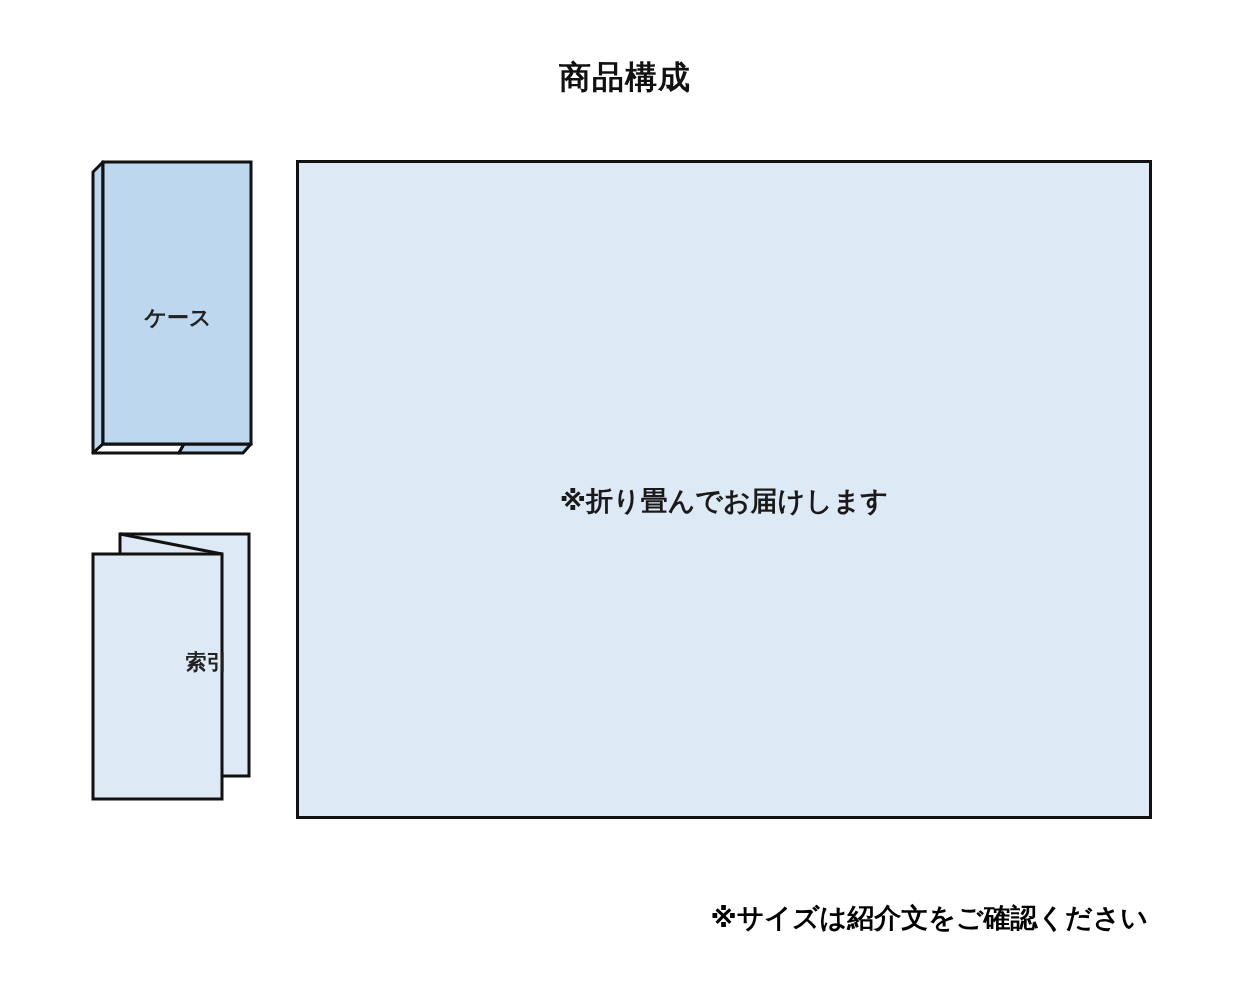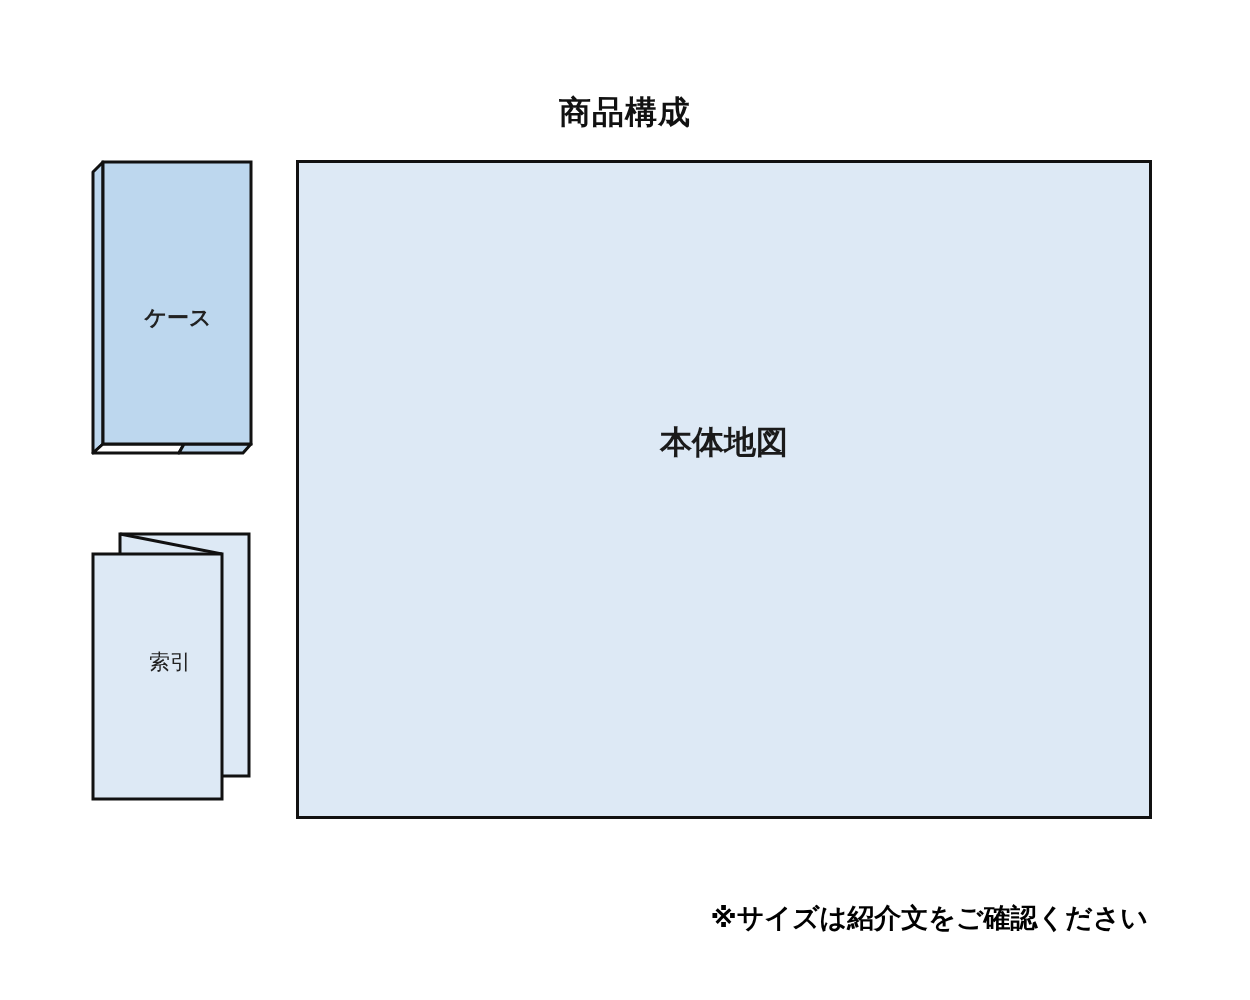--- a/index.html
+++ b/index.html
@@ -2,42 +2,42 @@
 <html><head>
   <meta charset="utf-8">
   <style>
     html, body { margin: 0; padding: 0; }
     body {
       width: 1250px; height: 1000px; background: #ffffff; position: relative; overflow: hidden;
       font-family: "DejaVu Sans", "Liberation Sans", sans-serif; color: #111;
     }
     .title {
       position: absolute; left: 0; top: 56px; width: 1250px; text-align: center;
-      font-size: 32px; font-weight: bold; letter-spacing: 1px; margin-top: 35px;
+      font-size: 32px; font-weight: bold; letter-spacing: 1px;
     }
     .main-map {
       position: absolute; left: 296px; top: 160px; width: 850px; height: 653px;
       border: 3px solid #111; background: #dde9f5; box-sizing: content-box;
     }
     .main-map .label1 {
       position: absolute; left: 0; width: 100%; top: 258px; text-align: center;
       font-size: 32px; font-weight: bold; color: #1a1a1a;
     }
     .main-map .label2 {
       position: absolute; left: 0; width: 100%; top: 320px; text-align: center;
       font-size: 27px; font-weight: bold; color: #1a1a1a;
     }
     .svg-layer { position: absolute; left: 0; top: 0; }
     .case-label {
       position: absolute; left: 104px; width: 148px; top: 279px; text-align: center;
       font-size: 22px; font-weight: bold; color: #222; margin-top: 24px;
     }
     .index-label {
-      position: absolute; left: 94px; width: 152px; top: 648px; text-align: center;
-      font-size: 21px; font-weight: normal; color: #222;
+      position: absolute; left: 94px; width: 129px; top: 648px; text-align: center;
+      font-size: 21px; font-weight: bold; color: #222; padding-left: 48px;
     }
     .footer-note {
       position: absolute; right: 102px; top: 900px;
       font-size: 27px; font-weight: bold; color: #000; white-space: nowrap; text-align: right;
     }
   </style>
 </head>
 <body>
 
 <div class="title">商品構成</div>
@@ -61,16 +61,16 @@
     <line x1="120" y1="534" x2="222" y2="554" stroke="#111" stroke-width="3"></line>
 
     <rect x="93" y="554" width="129" height="245" fill="#dde9f5" stroke="#111" stroke-width="3"></rect>
   </g>
 </svg>
 
 <div class="case-label">ケース</div>
 <div class="index-label">索引</div>
 
 <div class="main-map">
-  <div class="label1">本体地図</div>
+  <div class="label2">※折り畳んでお届けします</div>
 </div>
 
 <div class="footer-note">※サイズは紹介文をご確認ください</div>
 
 </body></html>

